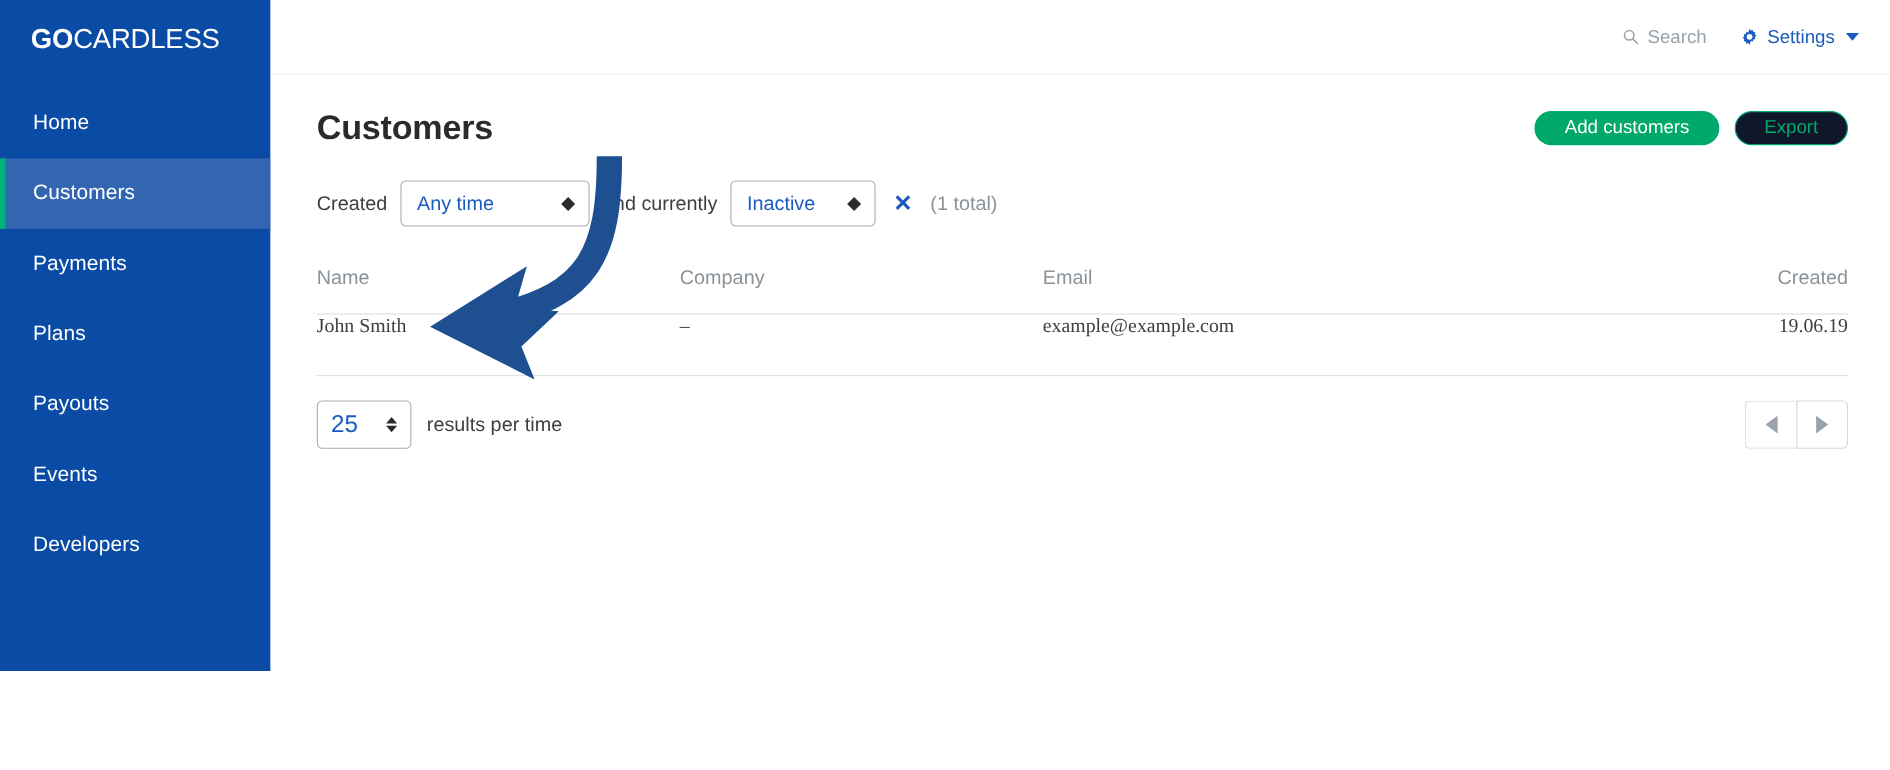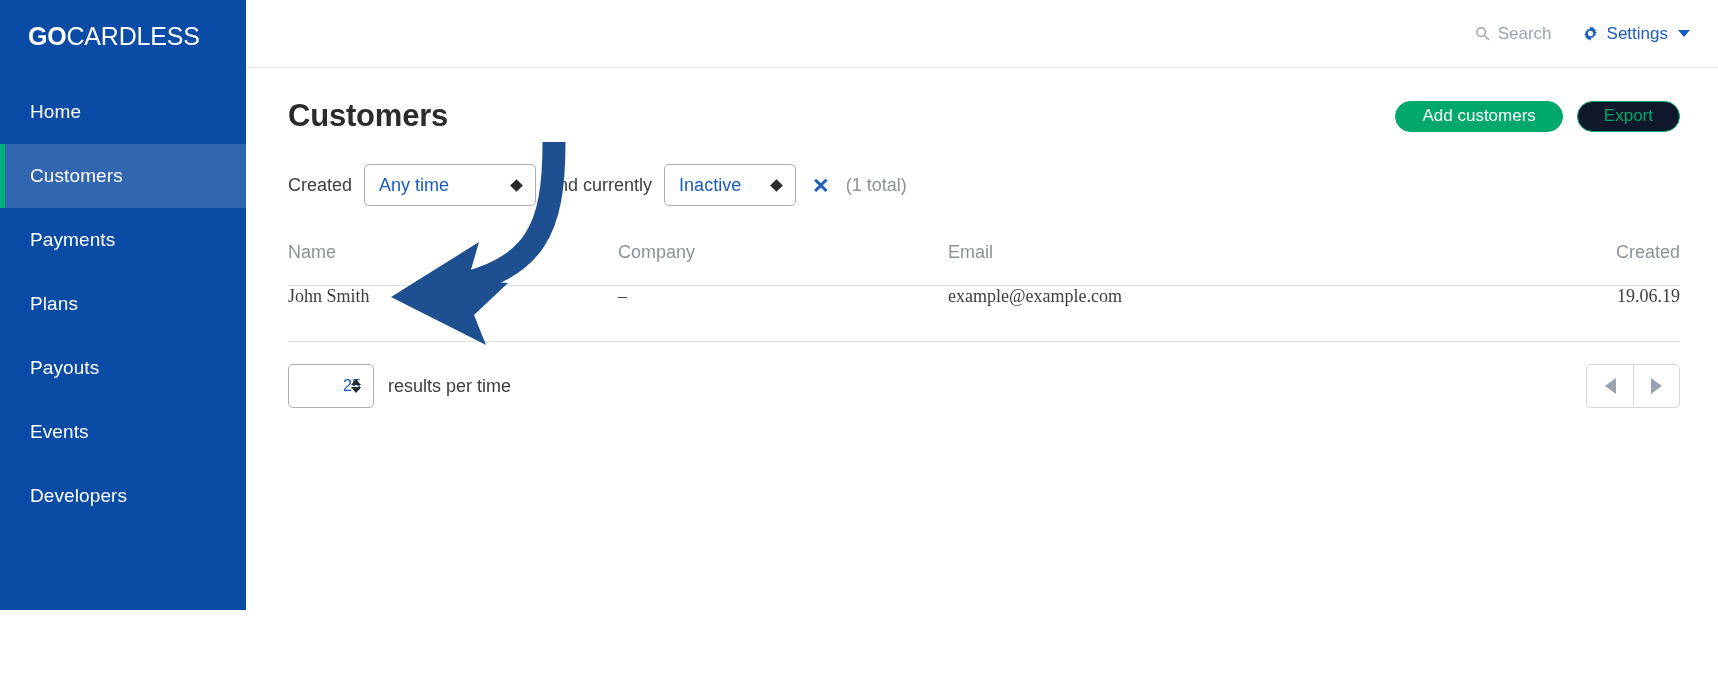--- a/index.html
+++ b/index.html
@@ -160,21 +160,21 @@
   .stepper-box {
     border: 1px solid #a8aeb4;
     border-radius: 5px;
     height: 44px; width: 86px;
     display: flex; align-items: center;
     padding: 0 12px;
     position: relative;
     cursor: pointer;
     background: #fff;
   }
-  .stepper-box .sel-val { font-size: 16px; color: #1a5bbf; margin-left: 42px; }
+  .stepper-box .sel-val { font-size: 22px; color: #1a5bbf; }
   .updown {
     position: absolute; right: 12px;
     display: flex; flex-direction: column; gap: 2px;
   }
   .updown i {
     display: block; width: 0; height: 0;
     border-left: 5px solid transparent;
     border-right: 5px solid transparent;
   }
   .updown i.up { border-bottom: 6px solid #2b2b2b; }

